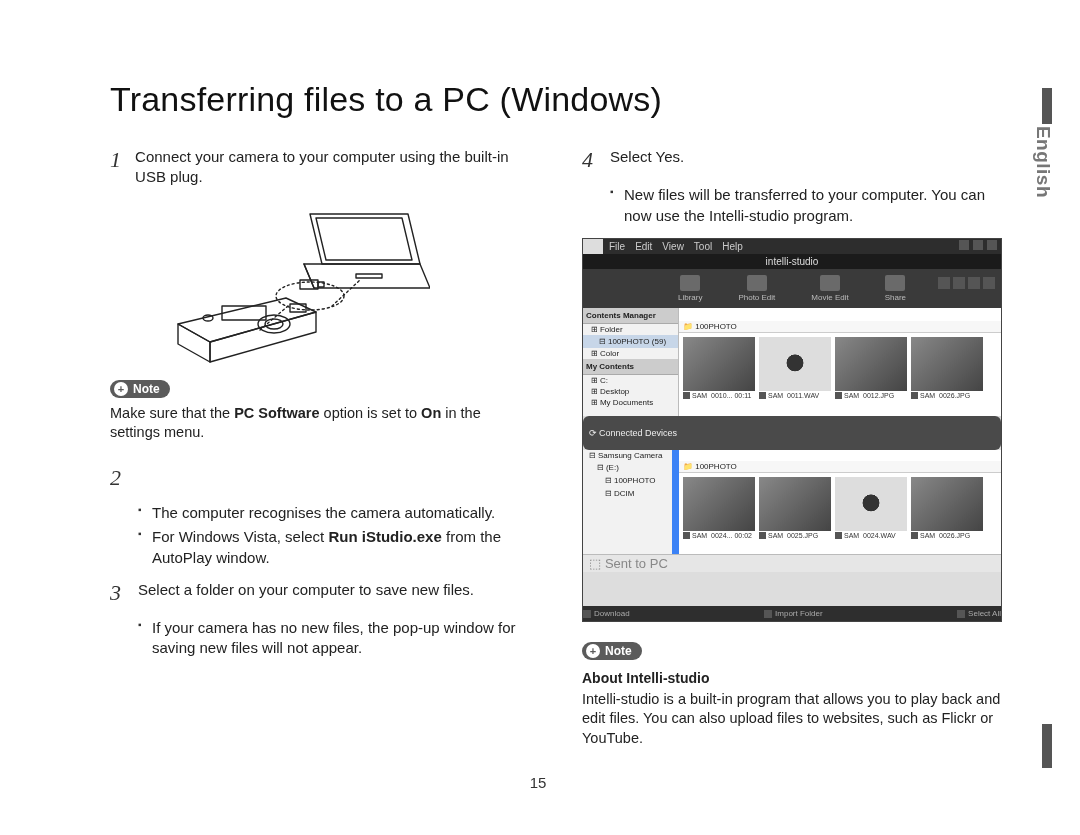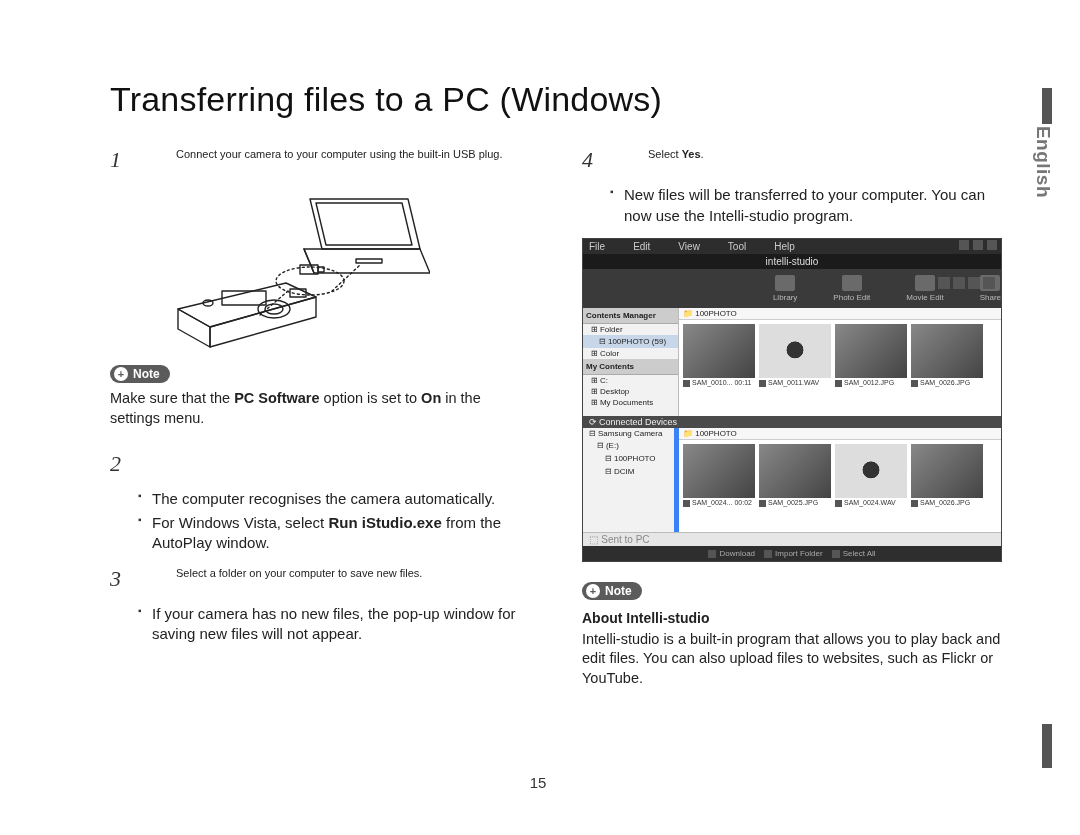--- a/index.html
+++ b/index.html
@@ -3,70 +3,70 @@
 <meta charset="utf-8">
 <style>
   * { box-sizing: border-box; margin: 0; padding: 0; }
   html, body { width: 1080px; height: 835px; background: #fff; font-family: Arial, Helvetica, sans-serif; color: #222; }
   .page { position: relative; width: 1076px; height: 835px; padding: 80px 70px 40px 110px; }
   .title { font-size: 34px; font-weight: 400; letter-spacing: 0.2px; margin-bottom: 28px; color:#111; }
   .columns { display: flex; gap: 48px; }
   .col { flex: 1 1 0; }
   .step { display: flex; margin-bottom: 12px; }
   .stepnum { font-style: italic; font-family: Georgia, 'Times New Roman', serif; font-size: 22px; width: 28px; color:#333; line-height: 1.2; }
-  .steptext { font-size: 11px; line-height: 1.35; margin-left: 38px; }
-  .steptext b { font-weight: 700; }
+  .steptext { font-size: 15px; line-height: 1.35; }
+  .steptext b { font-weight: 400; }
   ul.sub { list-style: none; margin: 2px 0 12px 32px; }
   ul.sub li { position: relative; font-size: 15px; line-height: 1.35; padding-left: 10px; margin-bottom: 4px; }
   ul.sub li::before { content: "▪"; position: absolute; left: -4px; top: 0; font-size: 10px; color:#333; }
   .note-badge { display:inline-flex; align-items:center; background:#5b5b5b; color:#fff; border-radius: 9px; height:18px; padding: 0 10px 0 4px; font-size: 12px; font-weight: 700; margin: 10px 0 6px 0; }
   .note-badge .plus { display:inline-flex; align-items:center; justify-content:center; width:14px; height:14px; border-radius:50%; background:#fff; color:#5b5b5b; font-weight:900; font-size:11px; margin-right:5px; }
   .note-text { font-size: 14.5px; line-height: 1.35; }
   .note-text b { font-weight:700; }
   .about-title { font-weight: 700; font-size: 14px; margin: 4px 0 4px 0; }
   .illus { margin: 4px 0 0 50px; }
   .screenshot { margin: 4px 0 10px 0; }
   .pagenum { position:absolute; bottom: 44px; left: 50%; transform: translateX(-50%); font-size: 15px; color:#333; }
   .side-tab { position:absolute; right: 24px; top: 88px; width: 20px; height: 680px; }
   .tab-bar { width: 10px; height: 36px; background:#555; position:absolute; right:0; top:0; }
   .tab-bar.bottom { top:auto; bottom:0; height:44px; }
   .tab-label { position:absolute; right: -2px; top: 110px; transform: rotate(90deg); transform-origin: top right; font-weight:700; color:#777; font-size:19px; letter-spacing:0.5px; }
 
   
   .is-window { width: 420px; border:1px solid #444; background:#ddd; }
-  .is-menu { background:#2d2d2d; color:#ccc; font-size:10px; padding:2px 6px; display:flex; gap:28px; position:relative; }
+  .is-menu { background:#2d2d2d; color:#ccc; font-size:10px; padding:2px 6px; display:flex; gap:10px; position:relative;margin-left:20px; }
   .is-menu .wc { position:absolute; right:4px; top:1px; display:flex; gap:4px; }
   .is-menu .wc span { width:10px; height:10px; background:#555; display:inline-block; }
   .is-logo { background:#1b1b1b; color:#ddd; text-align:center; font-size:10px; padding:2px 0; }
-  .is-toolbar { background:#3a3a3a; display:flex; justify-content:flex-end; gap:36px; padding:6px 0; position:relative; }
+  .is-toolbar { background:#3a3a3a; display:flex; justify-content:center; gap:36px; padding:6px 0; position:relative; }
   .is-tool { display:flex; flex-direction:column; align-items:center; color:#bbb; font-size:8px; gap:2px; }
   .is-tool .ic { width:20px; height:16px; background:#6a6a6a; border-radius:2px; }
   .is-toolbar .right-ic { position:absolute; right:6px; top:8px; display:flex; gap:3px; }
   .is-toolbar .right-ic span { width:12px; height:12px; background:#555; display:inline-block; }
   .is-body { display:flex; height:108px; }
   .is-side { width:96px; background:#f2f2f2; border-right:1px solid #bbb; font-size:8px; }
   .is-side .hdr { background:#ccc; padding:3px 3px; font-weight:700; border-bottom:1px solid #aaa; }
   .is-side .item { padding:1px 3px 1px 8px; white-space:nowrap; overflow:hidden; }
   .is-side .item.sel { background:#c7d6e8; }
-  .is-main { flex:1; background:#fff; display:flex; flex-direction:column; }
+  .is-main { flex:1; background:#fff; display:flex; flex-direction:column;justify-content:center; }
   .is-path { font-size:8px; padding:1px 4px; border-bottom:1px solid #ccc; background:#f7f7f7; }
   .is-thumbs { display:flex; gap:4px; padding:4px; }
   .th { width:72px; }
   .th .img { width:72px; height:54px; background:#666 linear-gradient(135deg,#888,#444); position:relative; }
   .th .img.audio::after { content:""; position:absolute; inset:0; background: radial-gradient(circle at 50% 48%, #333 0 18%, transparent 19%), #ddd; }
   .th .cap { font-size:7px; color:#333; padding-top:1px; white-space:nowrap; overflow:hidden; }
   .th .cap::before { content:""; display:inline-block; width:7px; height:7px; background:#555; margin-right:2px; vertical-align:middle; }
-  .is-sep { background:#4a4a4a; color:#eee; font-size:9px; padding:1px 6px; }
+  .is-sep { background:#4a4a4a; color:#eee; font-size:9px; padding:12px 6px;border-radius:6px; }
   .is-body2 { display:flex; height:104px; }
-  .is-side2 { width:96px; background:#f2f2f2; border-right:5px solid #3b82f6; font-size:8px; }
+  .is-side2 { width:96px; background:#f2f2f2; border-right:7px solid #3b82f6; font-size:8px; }
   .is-side2 .item { padding:1px 3px 1px 6px; white-space:nowrap; }
-  .is-status { background:#2e2e2e; display:flex; justify-content:center; gap:9px; padding:3px 0; }
+  .is-status { background:#2e2e2e; display:flex; justify-content:space-between; gap:9px; padding:3px 0;margin-top:34px; }
   .is-status span { font-size:8px; color:#aaa; }
   .is-status span::before { content:""; display:inline-block; width:8px; height:8px; background:#555; margin-right:3px; vertical-align:middle; }
-  .is-foot { background:#e6e6e6; font-size:10px; color:#888; padding:1px 6px; border-top:1px solid #bbb; }
+  .is-foot { background:#e6e6e6; font-size:13px; color:#888; padding:1px 6px; border-top:1px solid #bbb; }
 
   
   .lineart { width:270px; height:170px; }
   .lineart svg { width:100%; height:100%; }
 </style>
 </head>
 <body>
 
 <div class="page">
   <h1 class="title">Transferring files to a PC (Windows)</h1>

